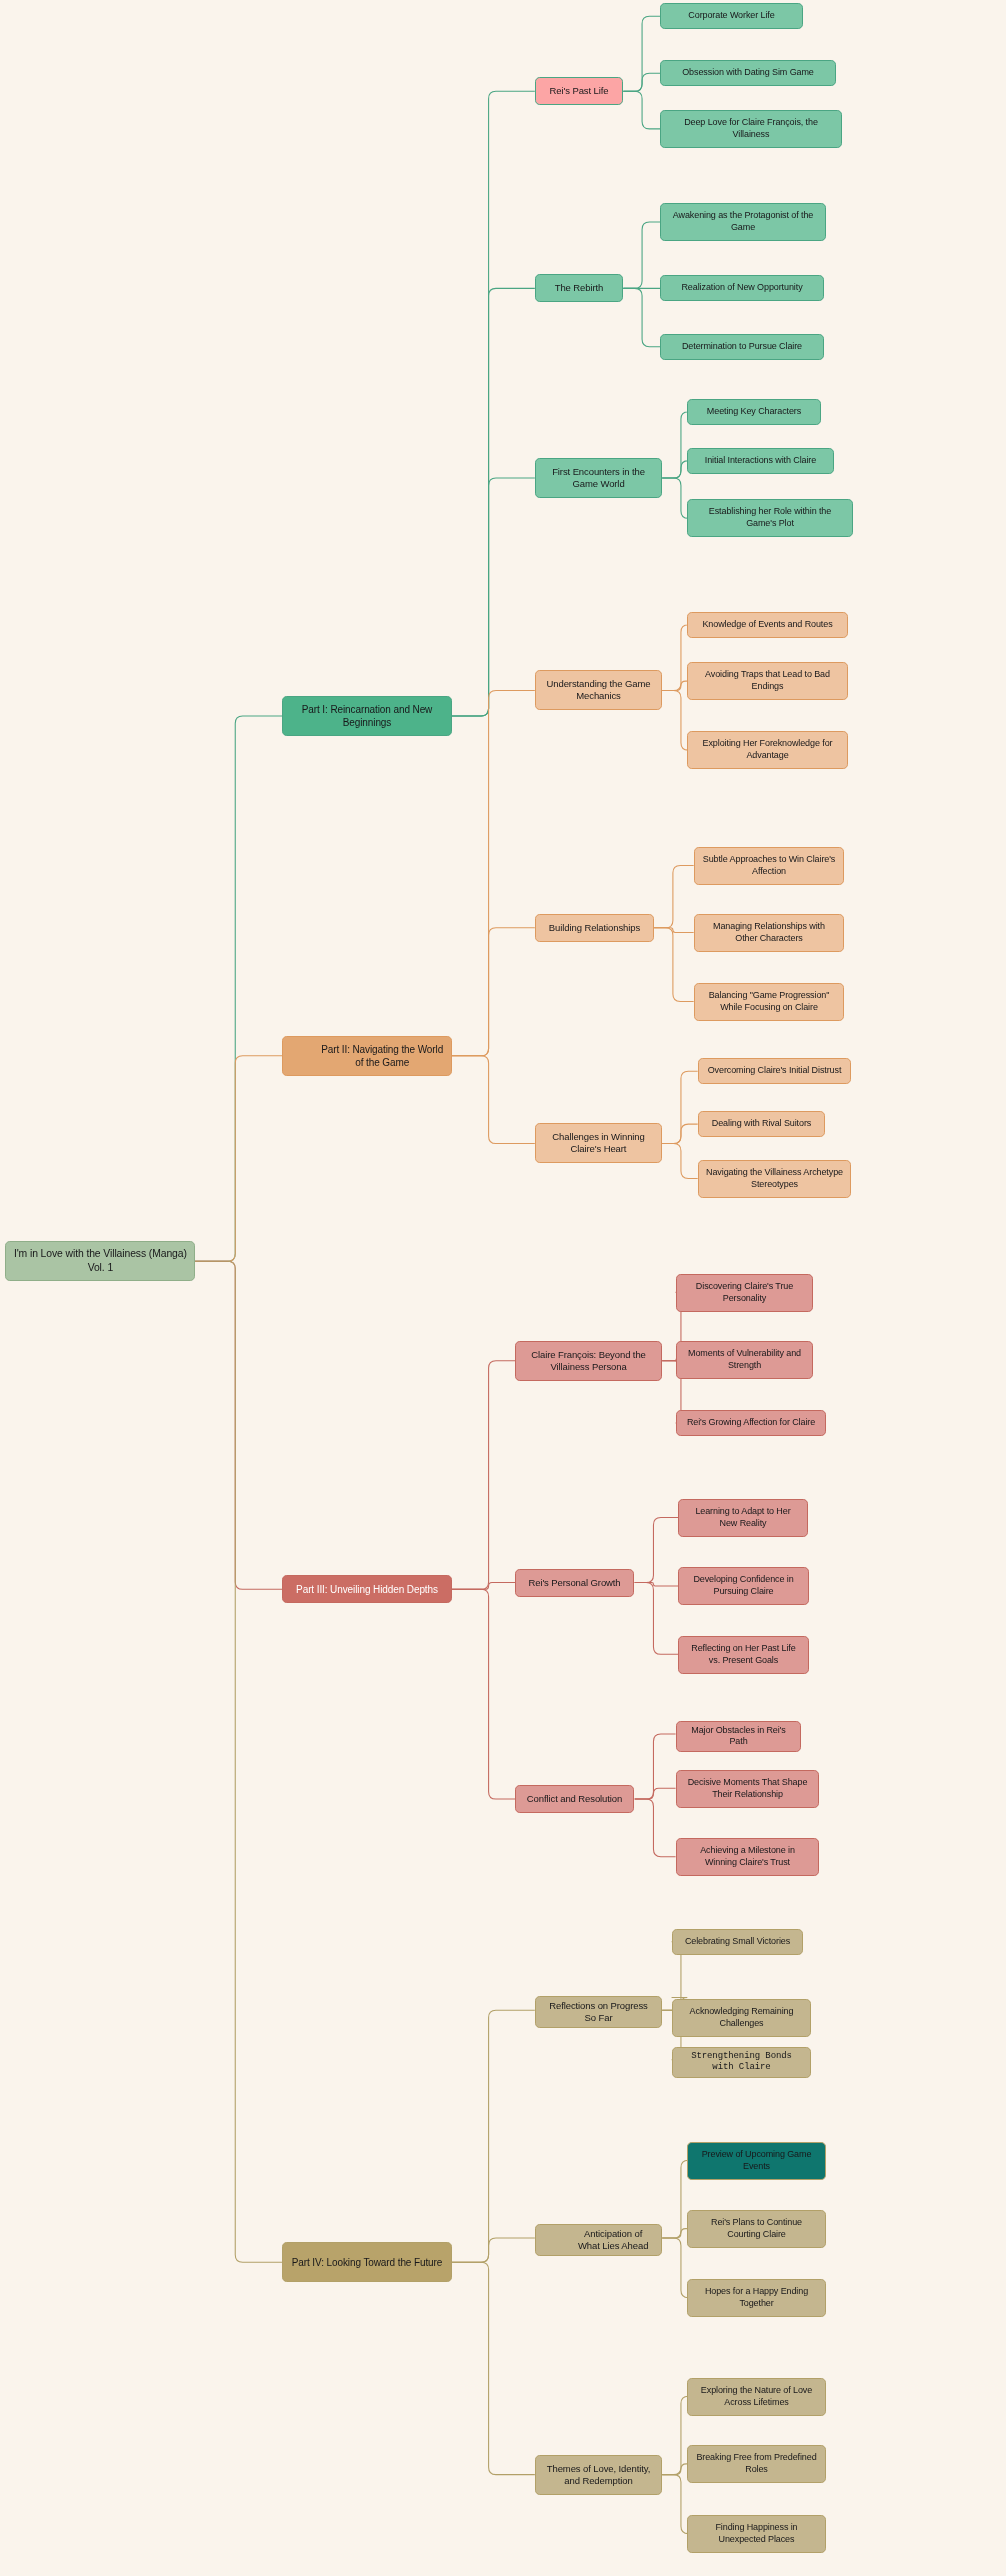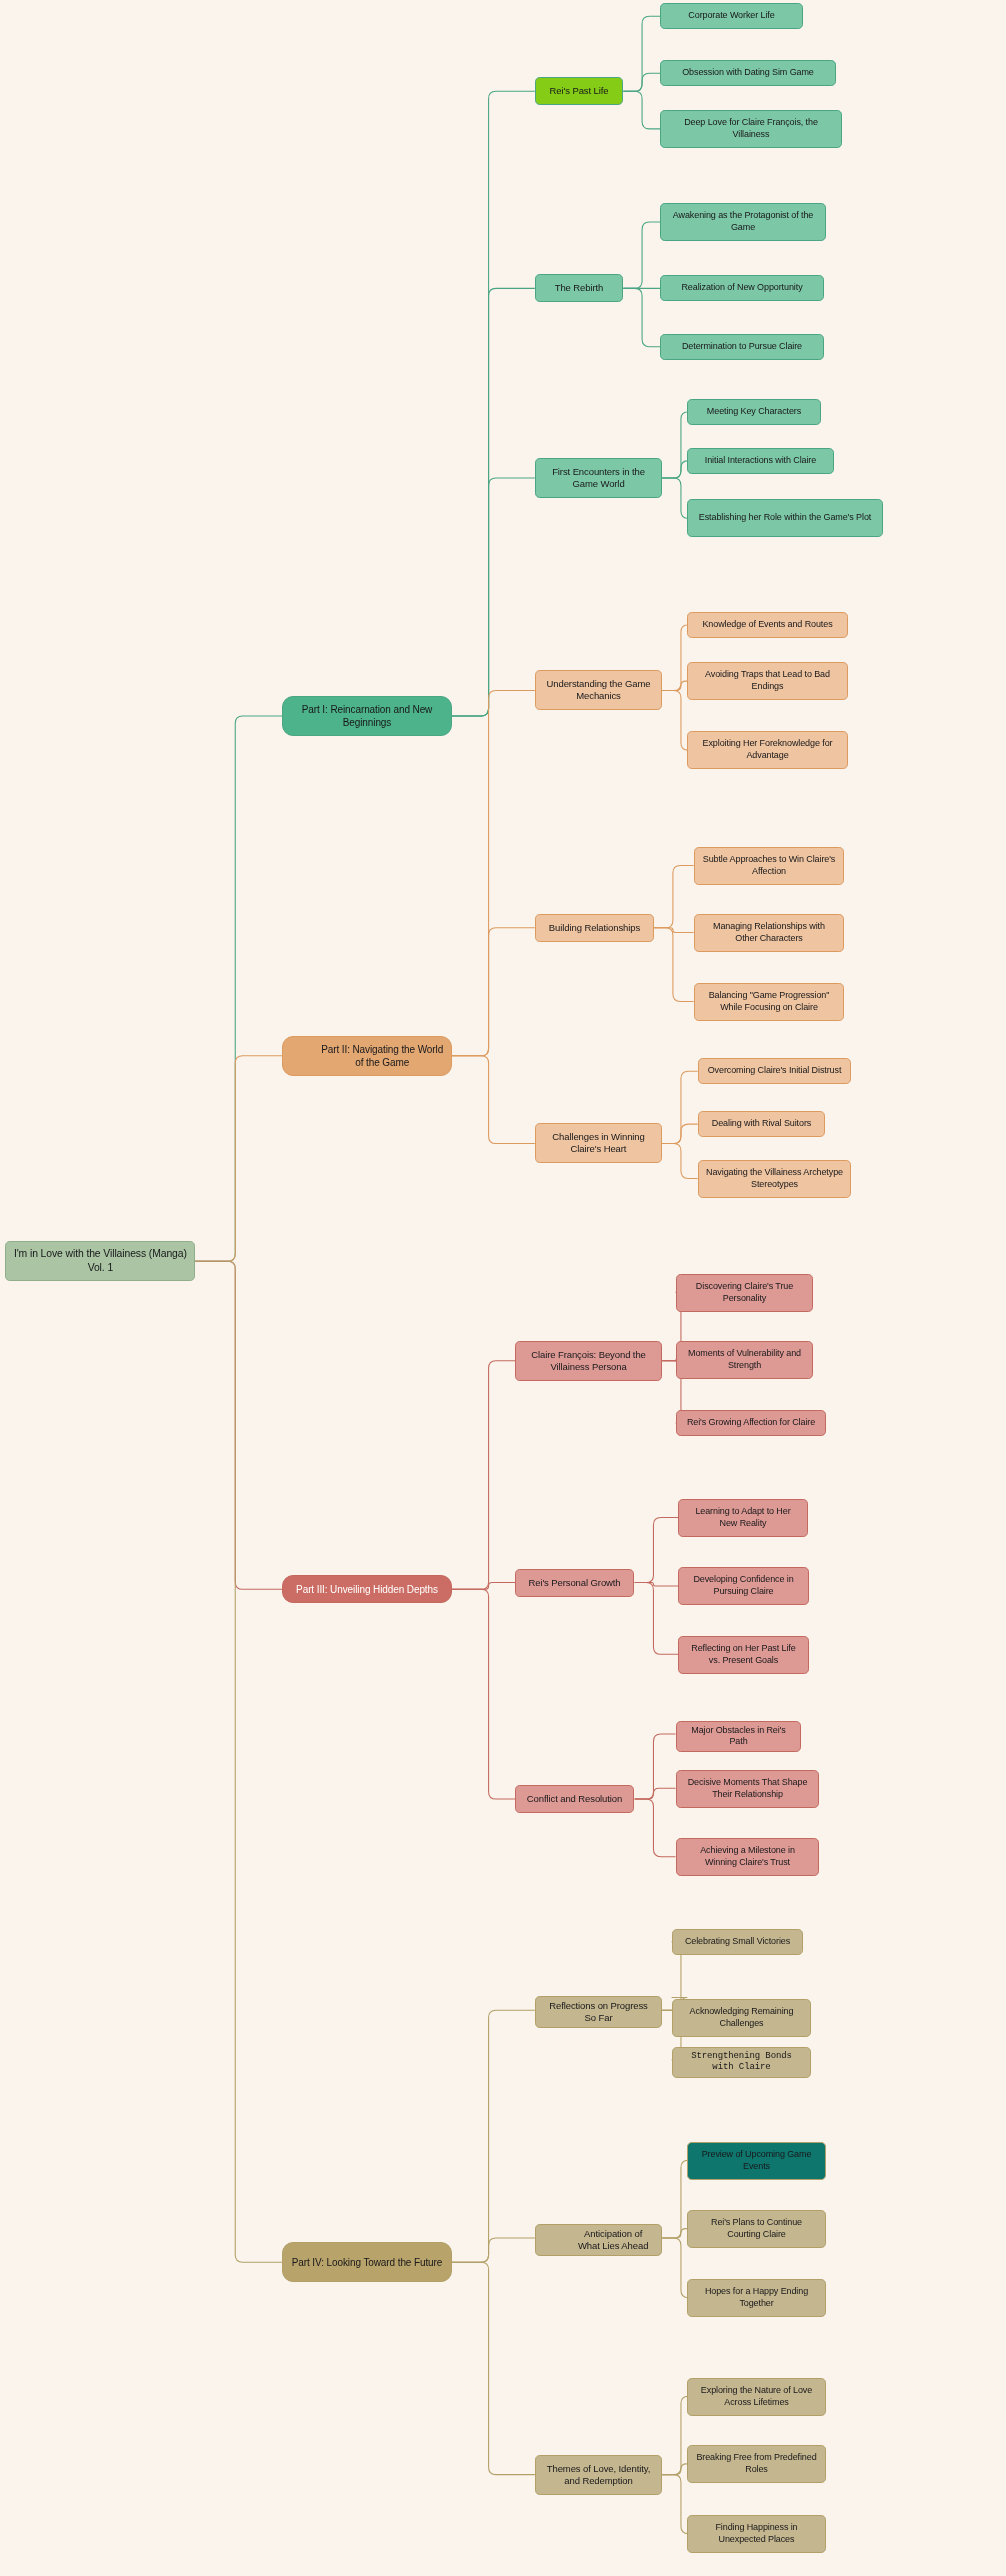--- a/index.html
+++ b/index.html
@@ -31,21 +31,20 @@
     padding: 2.7px 6.7px;
     line-height: 1.30;
     color: #18181a;
     letter-spacing: -0.1px;
   }
   .node-root {
     font-size: 10.4px;
   }
   .node-part {
     font-size: 10px;
-    border-radius: 11px;
   }
   .node-sub {
     font-size: 9.5px;
   }
   .node-leaf {
     font-size: 9px;
   }
   .lbl { display: block; width: 100%; }
 </style>
 </head>
@@ -106,21 +105,21 @@
     <path d="M 988 3692 H 1005 Q 1016 3692 1016 3703 V 3769 Q 1016 3780 1027 3780 H 1025" fill="none" stroke="#b2a068" stroke-width="1.6"></path>
   </svg>
 
 <div id="nodes">
     <div class="node-box node-root" style="left: 5.4px; top: 1241px; width: 190px; min-height: 40px; background: rgb(170, 196, 164); border: 0.7px solid rgb(143, 174, 137);">
       <span class="lbl">I'm in Love with the Villainess (Manga) Vol. 1</span>
     </div>
     <div class="node-box node-part" style="left: 282px; top: 696px; width: 170px; min-height: 40px; background: rgb(77, 179, 138); border: 0.7px solid rgb(74, 165, 131);">
       <span class="lbl">Part I: Reincarnation and New Beginnings</span>
     </div>
-    <div class="node-box node-sub" style="left: 535px; top: 77px; width: 88px; min-height: 28px; background: #84cc16; border: 0.7px solid rgb(74, 165, 131);">
+    <div class="node-box node-sub" style="left: 535px; top: 77px; width: 88px; min-height: 28px; background: #fca5a5; border: 0.7px solid rgb(74, 165, 131);">
       <span class="lbl">Rei's Past Life</span>
     </div>
     <div class="node-box node-leaf" style="left: 660px; top: 3.4px; width: 143px; min-height: 25.5px; background: rgb(124, 199, 166); border: 0.7px solid rgb(74, 165, 131);">
       <span class="lbl">Corporate Worker Life</span>
     </div>
     <div class="node-box node-leaf" style="left: 660px; top: 60px; width: 176px; min-height: 25.5px; background: rgb(124, 199, 166); border: 0.7px solid rgb(74, 165, 131);">
       <span class="lbl">Obsession with Dating Sim Game</span>
     </div>
     <div class="node-box node-leaf" style="left: 660px; top: 110px; width: 182px; min-height: 38px; background: rgb(124, 199, 166); border: 0.7px solid rgb(74, 165, 131);">
       <span class="lbl">Deep Love for Claire François, the Villainess</span>
@@ -139,21 +138,21 @@
     </div>
     <div class="node-box node-sub" style="left: 535px; top: 458px; width: 127px; min-height: 40px; background: rgb(124, 199, 166); border: 0.7px solid rgb(74, 165, 131);">
       <span class="lbl">First Encounters in the Game World</span>
     </div>
     <div class="node-box node-leaf" style="left: 687px; top: 399px; width: 134px; min-height: 25.5px; background: rgb(124, 199, 166); border: 0.7px solid rgb(74, 165, 131);">
       <span class="lbl">Meeting Key Characters</span>
     </div>
     <div class="node-box node-leaf" style="left: 687px; top: 448px; width: 147px; min-height: 25.5px; background: rgb(124, 199, 166); border: 0.7px solid rgb(74, 165, 131);">
       <span class="lbl">Initial Interactions with Claire</span>
     </div>
-    <div class="node-box node-leaf" style="left: 687px; top: 499px; width: 196px; min-height: 38px; background: rgb(124, 199, 166); border: 0.7px solid rgb(74, 165, 131);">
+    <div class="node-box node-leaf" style="left: 687px; top: 499px; width: 166px; min-height: 38px; background: rgb(124, 199, 166); border: 0.7px solid rgb(74, 165, 131);">
       <span class="lbl">Establishing her Role within the Game's Plot</span>
     </div>
     <div class="node-box node-part" style="left: 282px; top: 1036px; width: 170px; min-height: 40px; background: rgb(227, 167, 114); border: 0.7px solid rgb(221, 154, 95); padding-left: 37px;">
       <span class="lbl">Part II: Navigating the World of the Game</span>
     </div>
     <div class="node-box node-sub" style="left: 535px; top: 670px; width: 127px; min-height: 40px; background: rgb(238, 196, 161); border: 0.7px solid rgb(221, 154, 95);">
       <span class="lbl">Understanding the Game Mechanics</span>
     </div>
     <div class="node-box node-leaf" style="left: 687px; top: 612px; width: 161px; min-height: 25.5px; background: rgb(238, 196, 161); border: 0.7px solid rgb(221, 154, 95);">
       <span class="lbl">Knowledge of Events and Routes</span>

